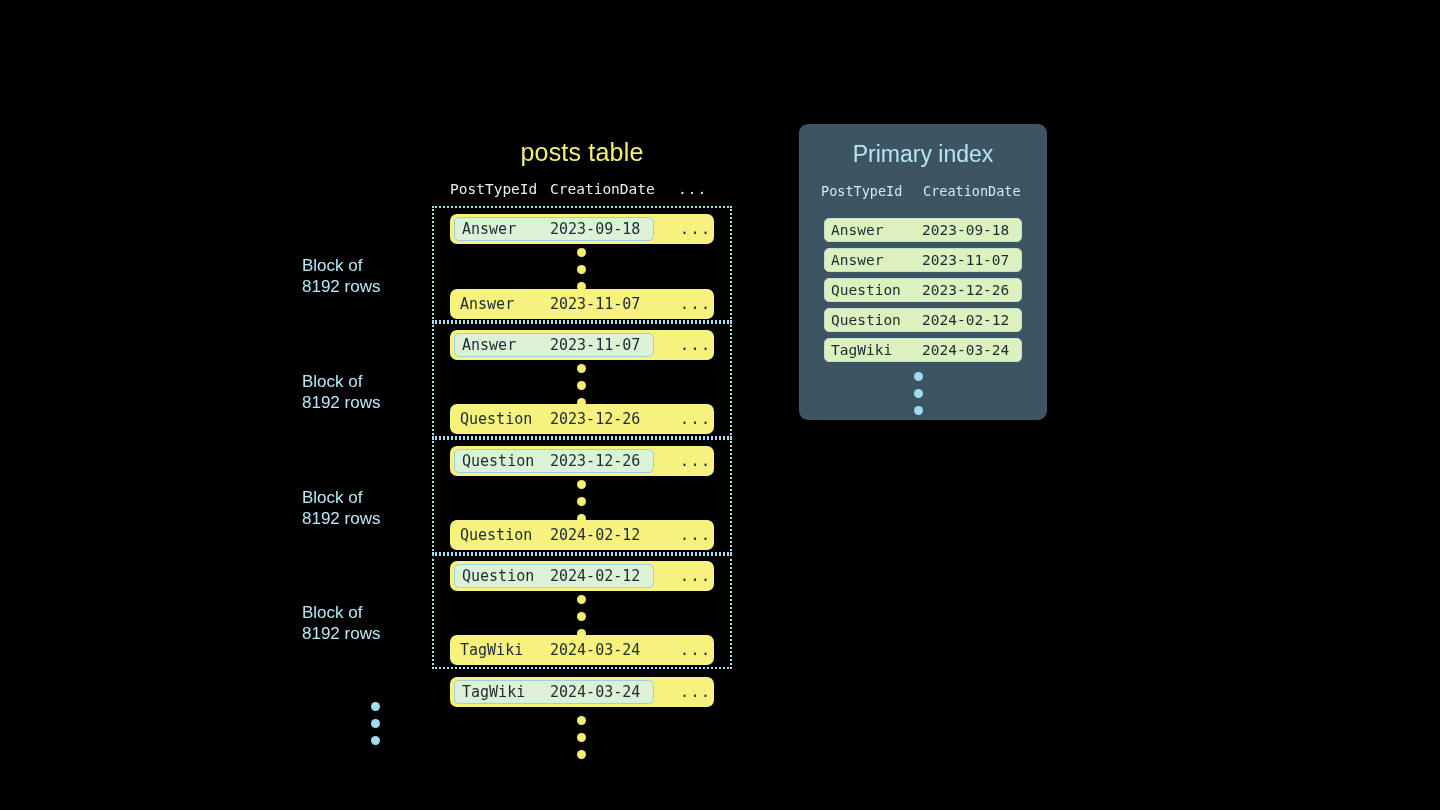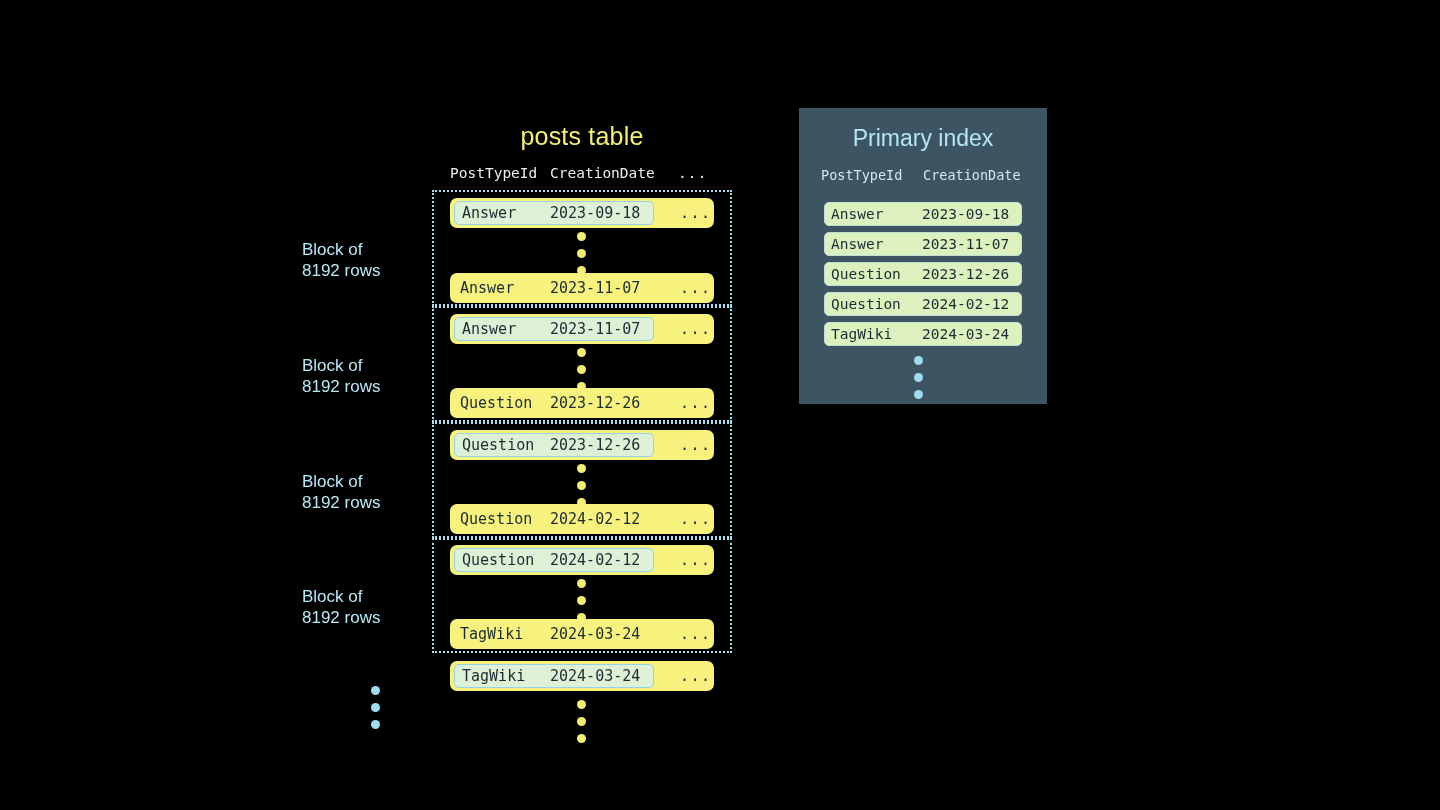--- a/index.html
+++ b/index.html
@@ -12,20 +12,21 @@
     height: 810px;
     position: relative;
     overflow: hidden;
     font-family: "Liberation Sans", sans-serif;
     -webkit-font-smoothing: antialiased;
   }
 
   .canvas {
     position: absolute;
     inset: 0;
+    margin-top: 16px;
   }
 
   
   .posts-title {
     position: absolute;
     left: 432px;
     top: 122px;
     width: 300px;
     text-align: center;
     color: #f5ef72;
@@ -122,21 +123,21 @@
   .vdots.blue i { background: #9fdcef; }
 
   
   .index-panel {
     position: absolute;
     left: 799px;
     top: 108px;
     width: 248px;
     height: 296px;
     background: #3d5563;
-    border-radius: 0;
+    border-radius: 9px;
   }
   .index-title {
     position: absolute;
     left: 0;
     top: 17px;
     width: 248px;
     text-align: center;
     color: #b5e6f3;
     font-size: 23px;
     font-family: "Liberation Sans", sans-serif;

